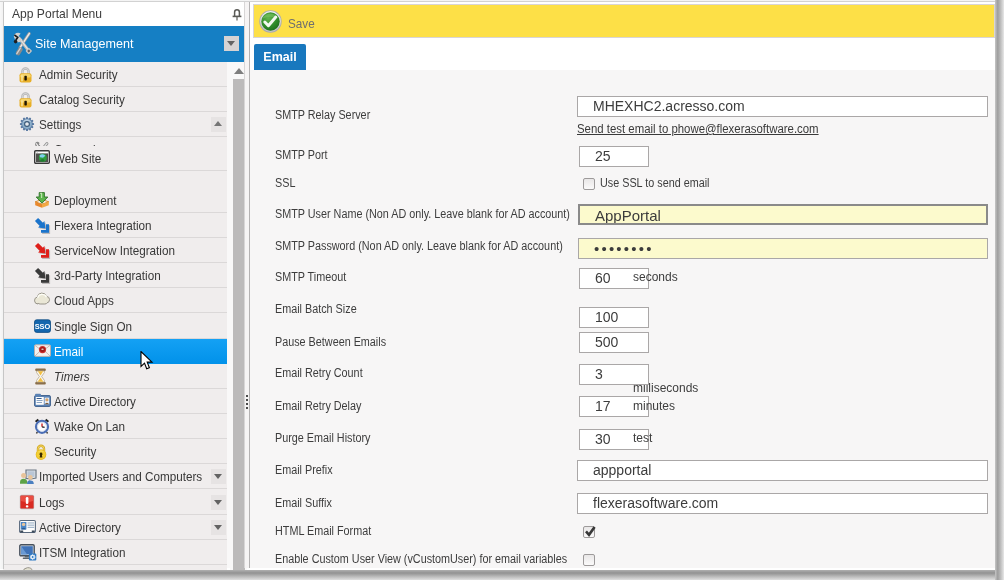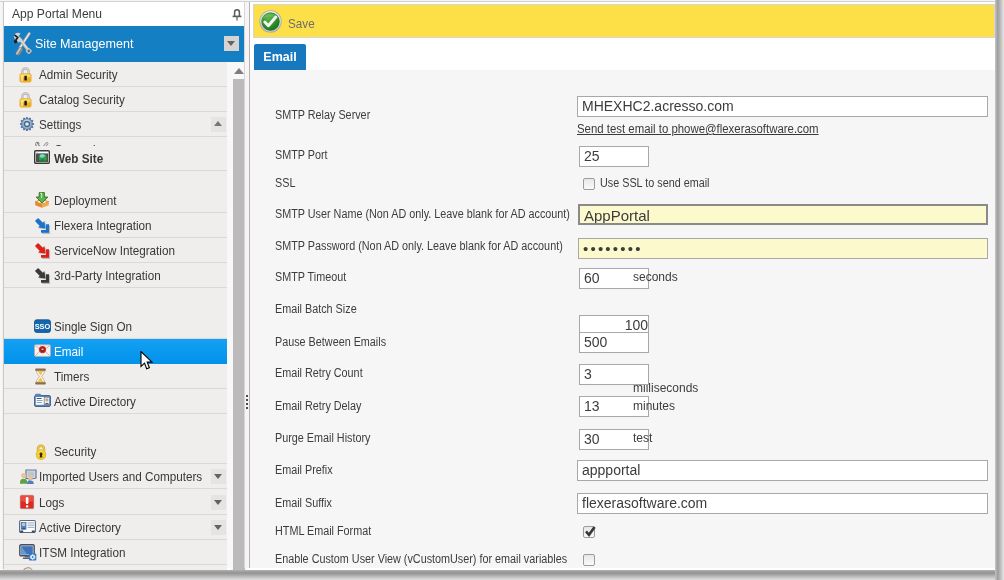--- a/index.html
+++ b/index.html
@@ -64,21 +64,21 @@
 #savetxt { left:34px; top:2px; line-height:34px; font-size:13px; color:#6e6e6e;
   transform:scaleX(0.9); transform-origin:0 50%; }
 #tab { left:4px; top:43px; width:52px; height:26px; background:#1878be; color:#fff;
   font-size:12.5px; font-weight:bold; text-align:center; line-height:27px;
   border-radius:2px 2px 0 0; }
 
 
 .flabel { position:absolute; left:25px; height:15px; line-height:15px; font-size:12px; color:#3d3d3d; white-space:nowrap; transform:scaleX(0.9); transform-origin:0 50%; }
 .tbox { position:absolute; left:327px; height:21px; background:#fff;
   border:1px solid #aaa7a7; font-size:14px; color:#3c3c3c; line-height:19px;
-  padding-left:4px; white-space:nowrap; overflow:hidden; }
+  padding-left:15px; white-space:nowrap; overflow:hidden; }
 .long { width:411px; }
 .small { width:70px; left:329px; }
 .unit { position:absolute; left:383px; height:15px; line-height:15px; font-size:12px; color:#3d3d3d; }
 .cb { position:absolute; left:333px; width:12px; height:12px; background:linear-gradient(180deg,#e9e7e7,#fbfafa);
   border:1px solid #9d9a9a; border-radius:2px; }
 #link { position:absolute; left:327px; top:121px; font-size:12px; color:#3a3a3a;
   text-decoration:underline; transform:scaleX(0.95); transform-origin:0 50%; }
 .yellow { background:#fcfacd; left:328px; width:410px; }
 .ufocus { border:2px solid #8a8a8a; line-height:19px; font-size:15px; }
 #cursor { left:140px; top:351px; z-index:50; }
@@ -173,21 +173,21 @@
                 <line x1="13" y1="2.5" x2="3.5" y2="14" stroke="#e2e2e2" stroke-width="1.2"></line>
                 <line x1="3" y1="3.5" x2="13" y2="14.5" stroke="#757575" stroke-width="2.8"></line>
                 <line x1="3" y1="3.5" x2="13" y2="14.5" stroke="#c4c4c4" stroke-width="1.1"></line>
                 <path d="M1.2 2 a3 3 0 0 1 4.4 0 l-1 1.6 1 1.4 -2.2 1.6 -2.2 -2.4 z" fill="#8a8a8a"></path>
                 <path d="M2.2 2.6 l1.6 1.8 -1.2 1.4" fill="none" stroke="#f0eded" stroke-width="1.1"></path>
                 <rect x="11" y="12.6" width="3.6" height="3.6" rx="1" fill="#2f2f2f" transform="rotate(45 12.8 14.4)"></rect>
               </g>
             </svg></div>
           <span class="lbl">General</span>
         </div>
-<div class="row l2" style="top:84px;font-weight:bold;">
+<div class="row l2" style="top:84px;">
           <div class="icon"><svg width="16" height="14" viewBox="0 0 16 14">
               <rect x="0.7" y="0.7" width="14.6" height="12.6" rx="1" fill="#fff" stroke="#383838" stroke-width="1.4"></rect>
               <rect x="2" y="3.4" width="12" height="8.6" fill="#4e504c"></rect>
               <circle cx="8.8" cy="7.7" r="4" fill="#2f9e3f"></circle>
               <path d="M5.6 5.4 a4 4 0 0 1 5.8 0.4 l-2.4 2 -3 -0.5 z" fill="#7ed0f0"></path>
               <path d="M6 10.8 a4 4 0 0 0 4.8 0 l-1.6 -1.8 -2 0.4 z" fill="#1e7a2e"></path>
               <circle cx="3.2" cy="2" r="0.7" fill="#b0b0b0"></circle>
             </svg></div>
           <span class="lbl">Web Site</span>
         </div>
@@ -226,41 +226,48 @@
 <div class="row l2" style="top:201px;">
           <div class="icon"><svg width="17" height="17" viewBox="0 0 17 17">
               <g transform="translate(1.1,1.1)" fill="#b9b5b5" opacity="0.9">
                 <path d="M7 15.8 v-2.9 h5 V7.2 h3 v8.6 z"></path>
                 <path d="M0.94 4.06 L4.06 0.94 L8.82 5.7 L10.4 4.1 L11.5 11.5 L4.1 10.4 L5.7 8.82 Z"></path>
               </g>
               <path d="M7 15.8 v-2.9 h5 V7.2 h3 v8.6 z" fill="#3a3a3a"></path>
               <path d="M0.94 4.06 L4.06 0.94 L8.82 5.7 L10.4 4.1 L11.5 11.5 L4.1 10.4 L5.7 8.82 Z" fill="#3a3a3a"></path>
             </svg></div>
           <span class="lbl">3rd-Party Integration</span>
+        </div>
+<div class="row l2" style="top:226px;">
+          <div class="icon"><svg width="17" height="13" viewBox="0 0 17 13">
+              <path d="M4 12 a3.5 3.5 0 0 1 -0.8 -6.9 a4.8 4.8 0 0 1 9.3 -0.7 a3.3 3.3 0 0 1 0.5 6.5 q-0.5 1.1 -2.2 1.1 h-4.6 q-1.7 0 -2.2 -1z" fill="#eae7d6" stroke="#98948a" stroke-width="1"></path>
+              <path d="M3.6 5.8 a4.8 4.8 0 0 1 8.9 -0.7" fill="none" stroke="#fdfdf6" stroke-width="1.3"></path>
+            </svg></div>
+          <span class="lbl">Cloud Apps</span>
         </div>
 <div class="row l2" style="top:252px;">
           <div class="icon"><svg width="17" height="16" viewBox="0 0 17 16">
               <rect x="0.5" y="1.8" width="16" height="12.6" rx="2.2" fill="#1467ae"></rect>
               <rect x="0.5" y="1.8" width="16" height="12.6" rx="2.2" fill="none" stroke="#0d4a80" stroke-width="0.8"></rect>
               <text x="8.5" y="11.2" font-family="Liberation Sans" font-size="7.4" font-weight="bold" fill="#fff" text-anchor="middle">SSO</text>
             </svg></div>
           <span class="lbl">Single Sign On</span>
         </div>
 <div class="row l2 sel" style="top:277px;">
           <div class="icon"><svg width="17" height="14" viewBox="0 0 17 14">
               <rect x="0.5" y="1.8" width="16" height="11.6" rx="1.2" fill="#f4f1ef" stroke="#c0aea6" stroke-width="0.9"></rect>
               <path d="M1 2.4 l7.5 5.8 7.5 -5.8" fill="none" stroke="#cbbab2" stroke-width="1"></path>
               <path d="M1 13 l5.6 -5.4 M16 13 l-5.6 -5.4" stroke="#cbbab2" stroke-width="1"></path>
               <circle cx="8.5" cy="6.6" r="3.6" fill="#cd2f2c"></circle>
               <circle cx="8.5" cy="6.6" r="2.5" fill="#9e1c1a"></circle>
               <path d="M7 6.1 q1.5 -1.3 3 0 q-1.5 2 -3 0" fill="#ead8d0"></path>
             </svg></div>
           <span class="lbl">Email</span>
         </div>
-<div class="row l2" style="top:302px;">
+<div class="row l2" style="top:302px;font-style:italic;">
           <div class="icon"><svg width="13" height="17" viewBox="0 0 13 17">
               <rect x="1.2" y="0.6" width="10.6" height="2.4" rx="1" fill="#8a6f4a"></rect>
               <rect x="1.2" y="14" width="10.6" height="2.4" rx="1" fill="#8a6f4a"></rect>
               <path d="M2.6 3 h7.8 v1.6 L7.6 8.5 l2.8 3.9 v1.6 H2.6 v-1.6 L5.4 8.5 L2.6 4.6 z" fill="#f8f6f2" stroke="#b9a98a" stroke-width="0.8"></path>
               <path d="M3.8 3.2 h5.4 L6.5 7.6 z" fill="#f2bf42"></path>
               <path d="M3.6 13.8 h5.8 L6.5 9.6 z" fill="#f2bf42"></path>
             </svg></div>
           <span class="lbl">Timers</span>
         </div>
 <div class="row l2" style="top:327px;">
@@ -269,20 +276,31 @@
               <rect x="1" y="0.8" width="6" height="3" rx="1" fill="#5b82b4"></rect>
               <rect x="1.8" y="4" width="8" height="7.8" fill="#fdfdfd"></rect>
               <rect x="2.6" y="5" width="5" height="1" fill="#3a5c8c"></rect>
               <rect x="2.6" y="7" width="6" height="1" fill="#8aa4c4"></rect>
               <rect x="2.6" y="9" width="5.4" height="1" fill="#8aa4c4"></rect>
               <rect x="10.6" y="4.6" width="4.6" height="6.6" fill="#e8f0fa"></rect>
               <circle cx="12.9" cy="6.8" r="1.6" fill="#d9a46a"></circle>
               <path d="M10.8 11.2 a2.2 2.2 0 0 1 4.2 0 z" fill="#7a5a3a"></path>
             </svg></div>
           <span class="lbl">Active Directory</span>
+        </div>
+<div class="row l2" style="top:352px;">
+          <div class="icon"><svg width="16" height="16" viewBox="0 0 16 16">
+              <path d="M1.6 3.8 l2.8 -2.2 M14.4 3.8 l-2.8 -2.2" stroke="#222" stroke-width="2"></path>
+              <circle cx="8" cy="8.8" r="6" fill="#fff" stroke="#4a6db4" stroke-width="2.2"></circle>
+              <circle cx="8" cy="8.8" r="4.6" fill="#fdfdfd" stroke="#c2cee4" stroke-width="0.8"></circle>
+              <path d="M8 5.4 v3.4" stroke="#cc2222" stroke-width="1.4"></path>
+              <path d="M8 8.8 l2.6 0.6" stroke="#222" stroke-width="1.2"></path>
+              <path d="M3.4 14.2 l-1 1.2 M12.6 14.2 l1 1.2" stroke="#222" stroke-width="1.4"></path>
+            </svg></div>
+          <span class="lbl">Wake On Lan</span>
         </div>
 <div class="row l2" style="top:377px;">
           <div class="icon"><svg width="14" height="17" viewBox="0 0 14 17">
               <path d="M4 8.5 V5.8 a3 3 0 0 1 6 0 V8.5" fill="none" stroke="#d3a822" stroke-width="2.4"></path>
               <path d="M4 8.5 V5.8 a3 3 0 0 1 6 0 V8.5" fill="none" stroke="#f3d96a" stroke-width="0.9"></path>
               <circle cx="7" cy="11.6" r="5.3" fill="#e3b822"></circle>
               <circle cx="7" cy="11.6" r="4.6" fill="#f4cf35"></circle>
               <path d="M4 9 a4.6 4.6 0 0 1 6 0 q-3 -1.6 -6 0" fill="#fae58a"></path>
               <path d="M7 9.6 a1.5 1.5 0 0 1 0.9 2.7 l0.5 2.2 h-2.8 l0.5 -2.2 a1.5 1.5 0 0 1 0.9 -2.7" fill="#3a2c00"></path>
             </svg></div>
@@ -406,28 +424,28 @@
 <div class="cb" style="top:177px;"></div>
 <div class="flabel" style="left:350px;top:175px;">Use SSL to send email</div>
 <div class="flabel" style="top:206px;">SMTP User Name (Non AD only. Leave blank for AD account)</div>
 <div class="tbox long yellow ufocus" style="top:203px;">AppPortal</div>
 <div class="flabel" style="top:238px;">SMTP Password (Non AD only. Leave blank for AD account)</div>
 <div class="tbox long yellow" style="top:237px;"><span style="font-size:15px;letter-spacing:2.2px;">••••••••</span></div>
 <div class="flabel" style="top:269px;">SMTP Timeout</div>
 <div class="tbox small" style="top:267px;">60</div>
 <div class="unit" style="top:269px;">seconds</div>
 <div class="flabel" style="top:301px;">Email Batch Size</div>
-<div class="tbox small" style="top:314px;text-align:right;">100</div>
+<div class="tbox small" style="top:306px;">100</div>
 <div class="flabel" style="top:334px;">Pause Between Emails</div>
 <div class="tbox small" style="top:331px;">500</div>
 <div class="unit" style="top:334px;margin-top:46px;">milliseconds</div>
 <div class="flabel" style="top:365px;">Email Retry Count</div>
 <div class="tbox small" style="top:363px;">3</div>
 <div class="flabel" style="top:398px;">Email Retry Delay</div>
-<div class="tbox small" style="top:395px;">13</div>
+<div class="tbox small" style="top:395px;">17</div>
 <div class="unit" style="top:398px;">minutes</div>
 <div class="flabel" style="top:430px;">Purge Email History</div>
 <div class="tbox small" style="top:428px;">30</div>
 <div class="unit" style="top:430px;">test</div>
 <div class="flabel" style="top:462px;">Email Prefix</div>
 <div class="tbox long" style="top:459px;">appportal</div>
 <div class="flabel" style="top:495px;">Email Suffix</div>
 <div class="tbox long" style="top:492px;">flexerasoftware.com</div>
 <div class="flabel" style="top:523px;">HTML Email Format</div>
 <div class="cb" style="top:525px;">

